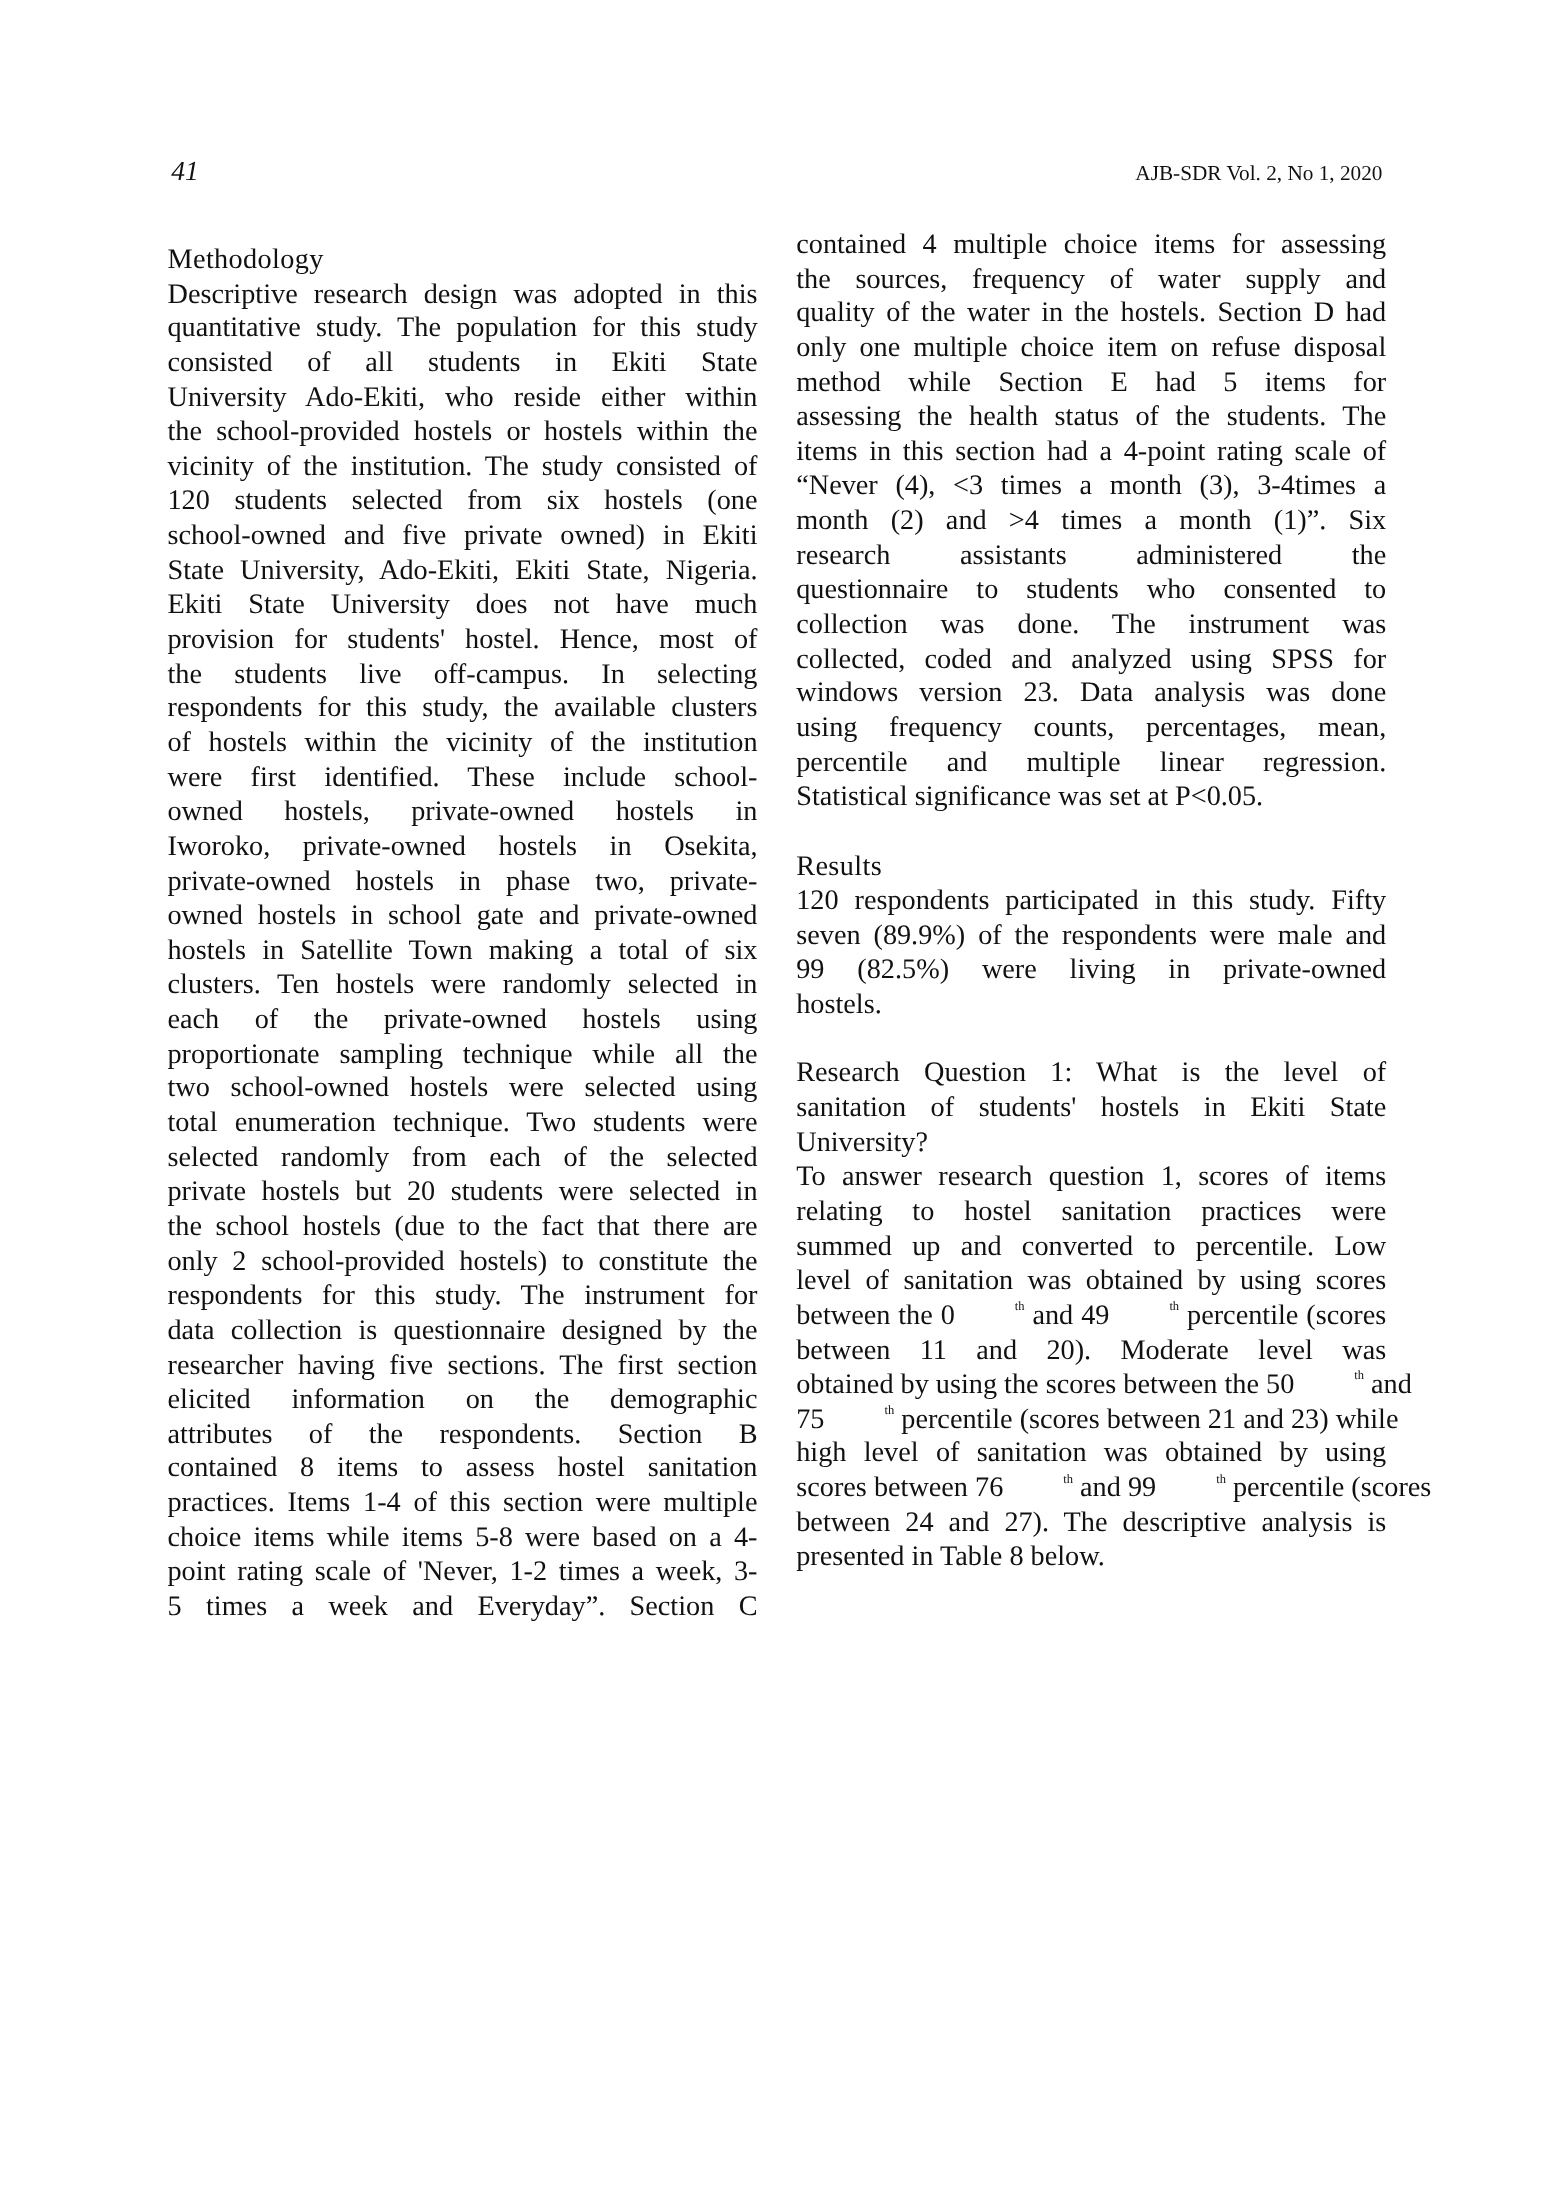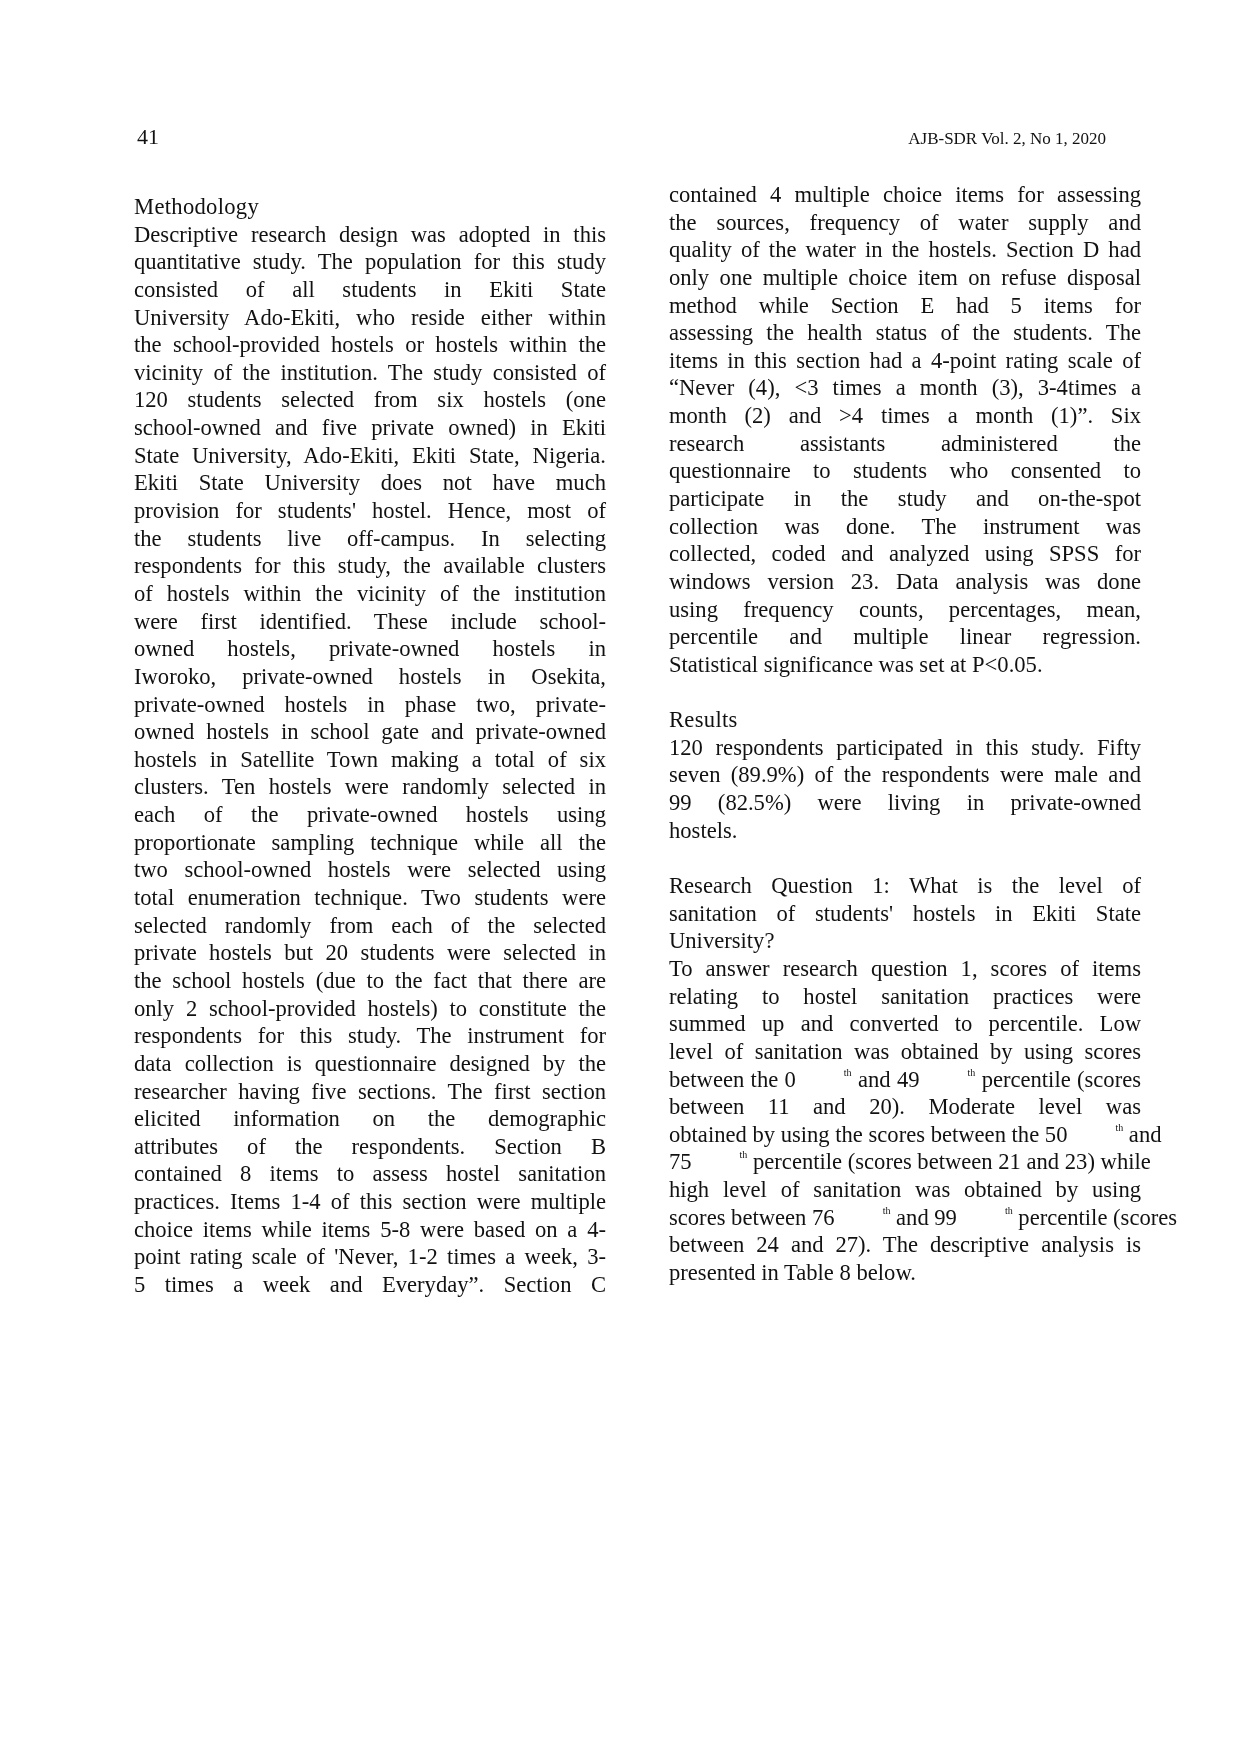--- a/index.html
+++ b/index.html
@@ -1,25 +1,25 @@
 <!DOCTYPE html>
 <html><head>
 <meta charset="utf-8">
 <style>
   html, body { margin: 0; padding: 0; background: #ffffff; }
   body {
     width: 1241px; height: 1754px; position: relative; overflow: hidden;
     font-family: "Liberation Serif", "DejaVu Serif", serif;
     color: #111111;
   }
-  .page-number { position: absolute; left: 137px; top: 126px; font-size: 22px; line-height: 1; }
+  .page-number { position: absolute; left: 137px; top: 126px; font-size: 22px; line-height: 1; font-style: italic; }
   .running-head { position: absolute; right: 135px; top: 130px; font-size: 17px; line-height: 1; }
   .column { position: absolute; top: 181px; width: 472px; font-size: 22.6px; line-height: 27.65px; }
   .col-left { left: 134px; margin-top: 12px; }
-  .col-right { left: 637px; margin-left: 32px; }
+  .col-right { left: 637px; }
   .line { display: block; text-align: justify; text-align-last: justify; white-space: nowrap; height: 27.65px; }
   .line.last { text-align-last: left; }
   .line.heading { text-align-last: left; letter-spacing: 0.3px; }
   .line.blank { height: 27.65px; }
   sup { font-size: 10px; vertical-align: 11px; line-height: 0; padding-left: 48px; }
 </style>
 </head>
 <body>
 
 <div class="page-number">41</div>
@@ -76,21 +76,20 @@
       <span class="line">the sources, frequency of water supply and</span>
       <span class="line">quality of the water in the hostels. Section D had</span>
       <span class="line">only one multiple choice item on refuse disposal</span>
       <span class="line">method while Section E had 5 items for</span>
       <span class="line">assessing the health status of the students. The</span>
       <span class="line">items in this section had a 4-point rating scale of</span>
       <span class="line">“Never (4), &lt;3 times a month (3), 3-4times a</span>
       <span class="line">month (2) and &gt;4 times a month (1)”. Six</span>
       <span class="line">research assistants administered the</span>
       <span class="line">questionnaire to students who consented to</span>
-      <span class="line">participate in the study and on-the-spot</span>
       <span class="line">collection was done.  The instrument was</span>
       <span class="line">collected, coded and analyzed using SPSS for</span>
       <span class="line">windows version 23. Data analysis was done</span>
       <span class="line">using frequency counts, percentages, mean,</span>
       <span class="line">percentile and multiple linear regression.</span>
       <span class="line last">Statistical significance was set at P&lt;0.05.</span>
     </div>
   <span class="line blank"></span>
   <span class="line heading">Results</span>
   <div id="results-lines">

